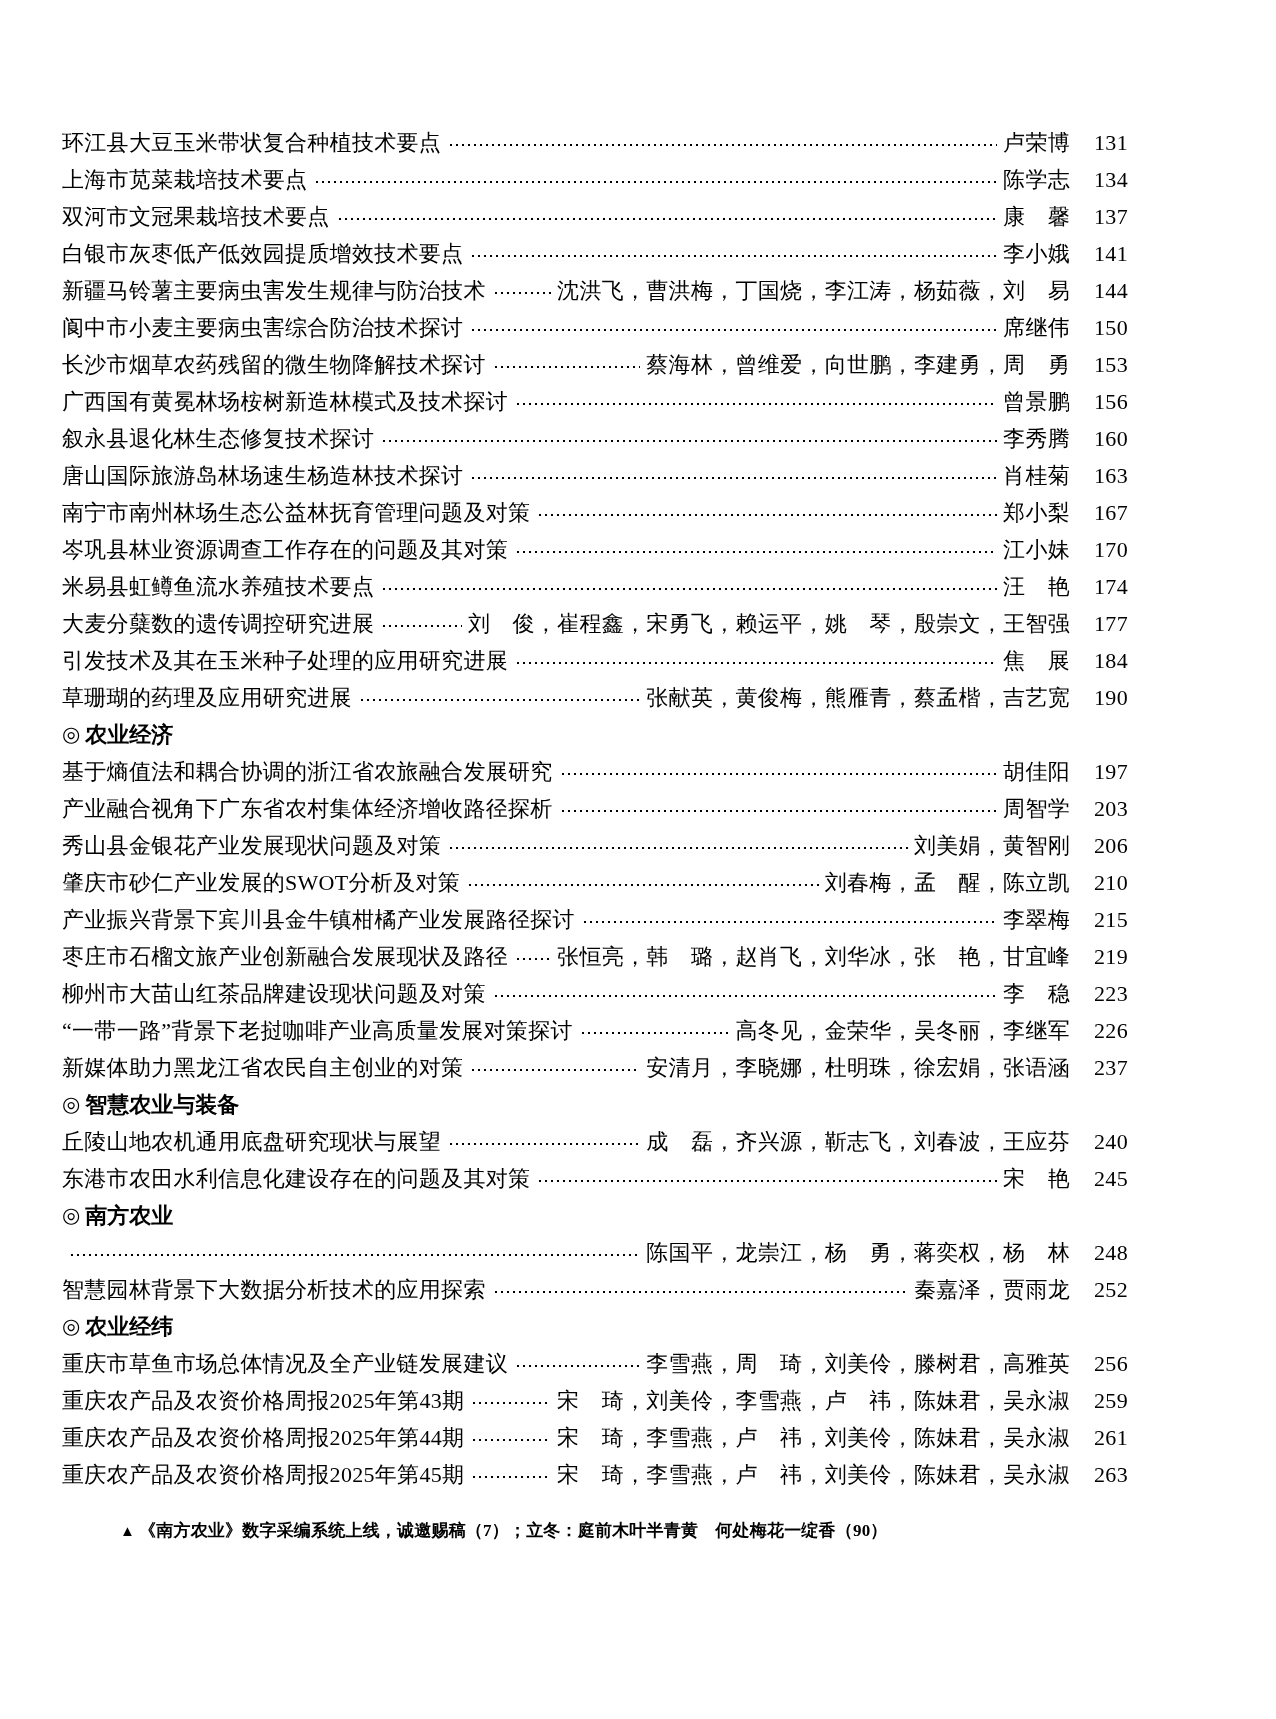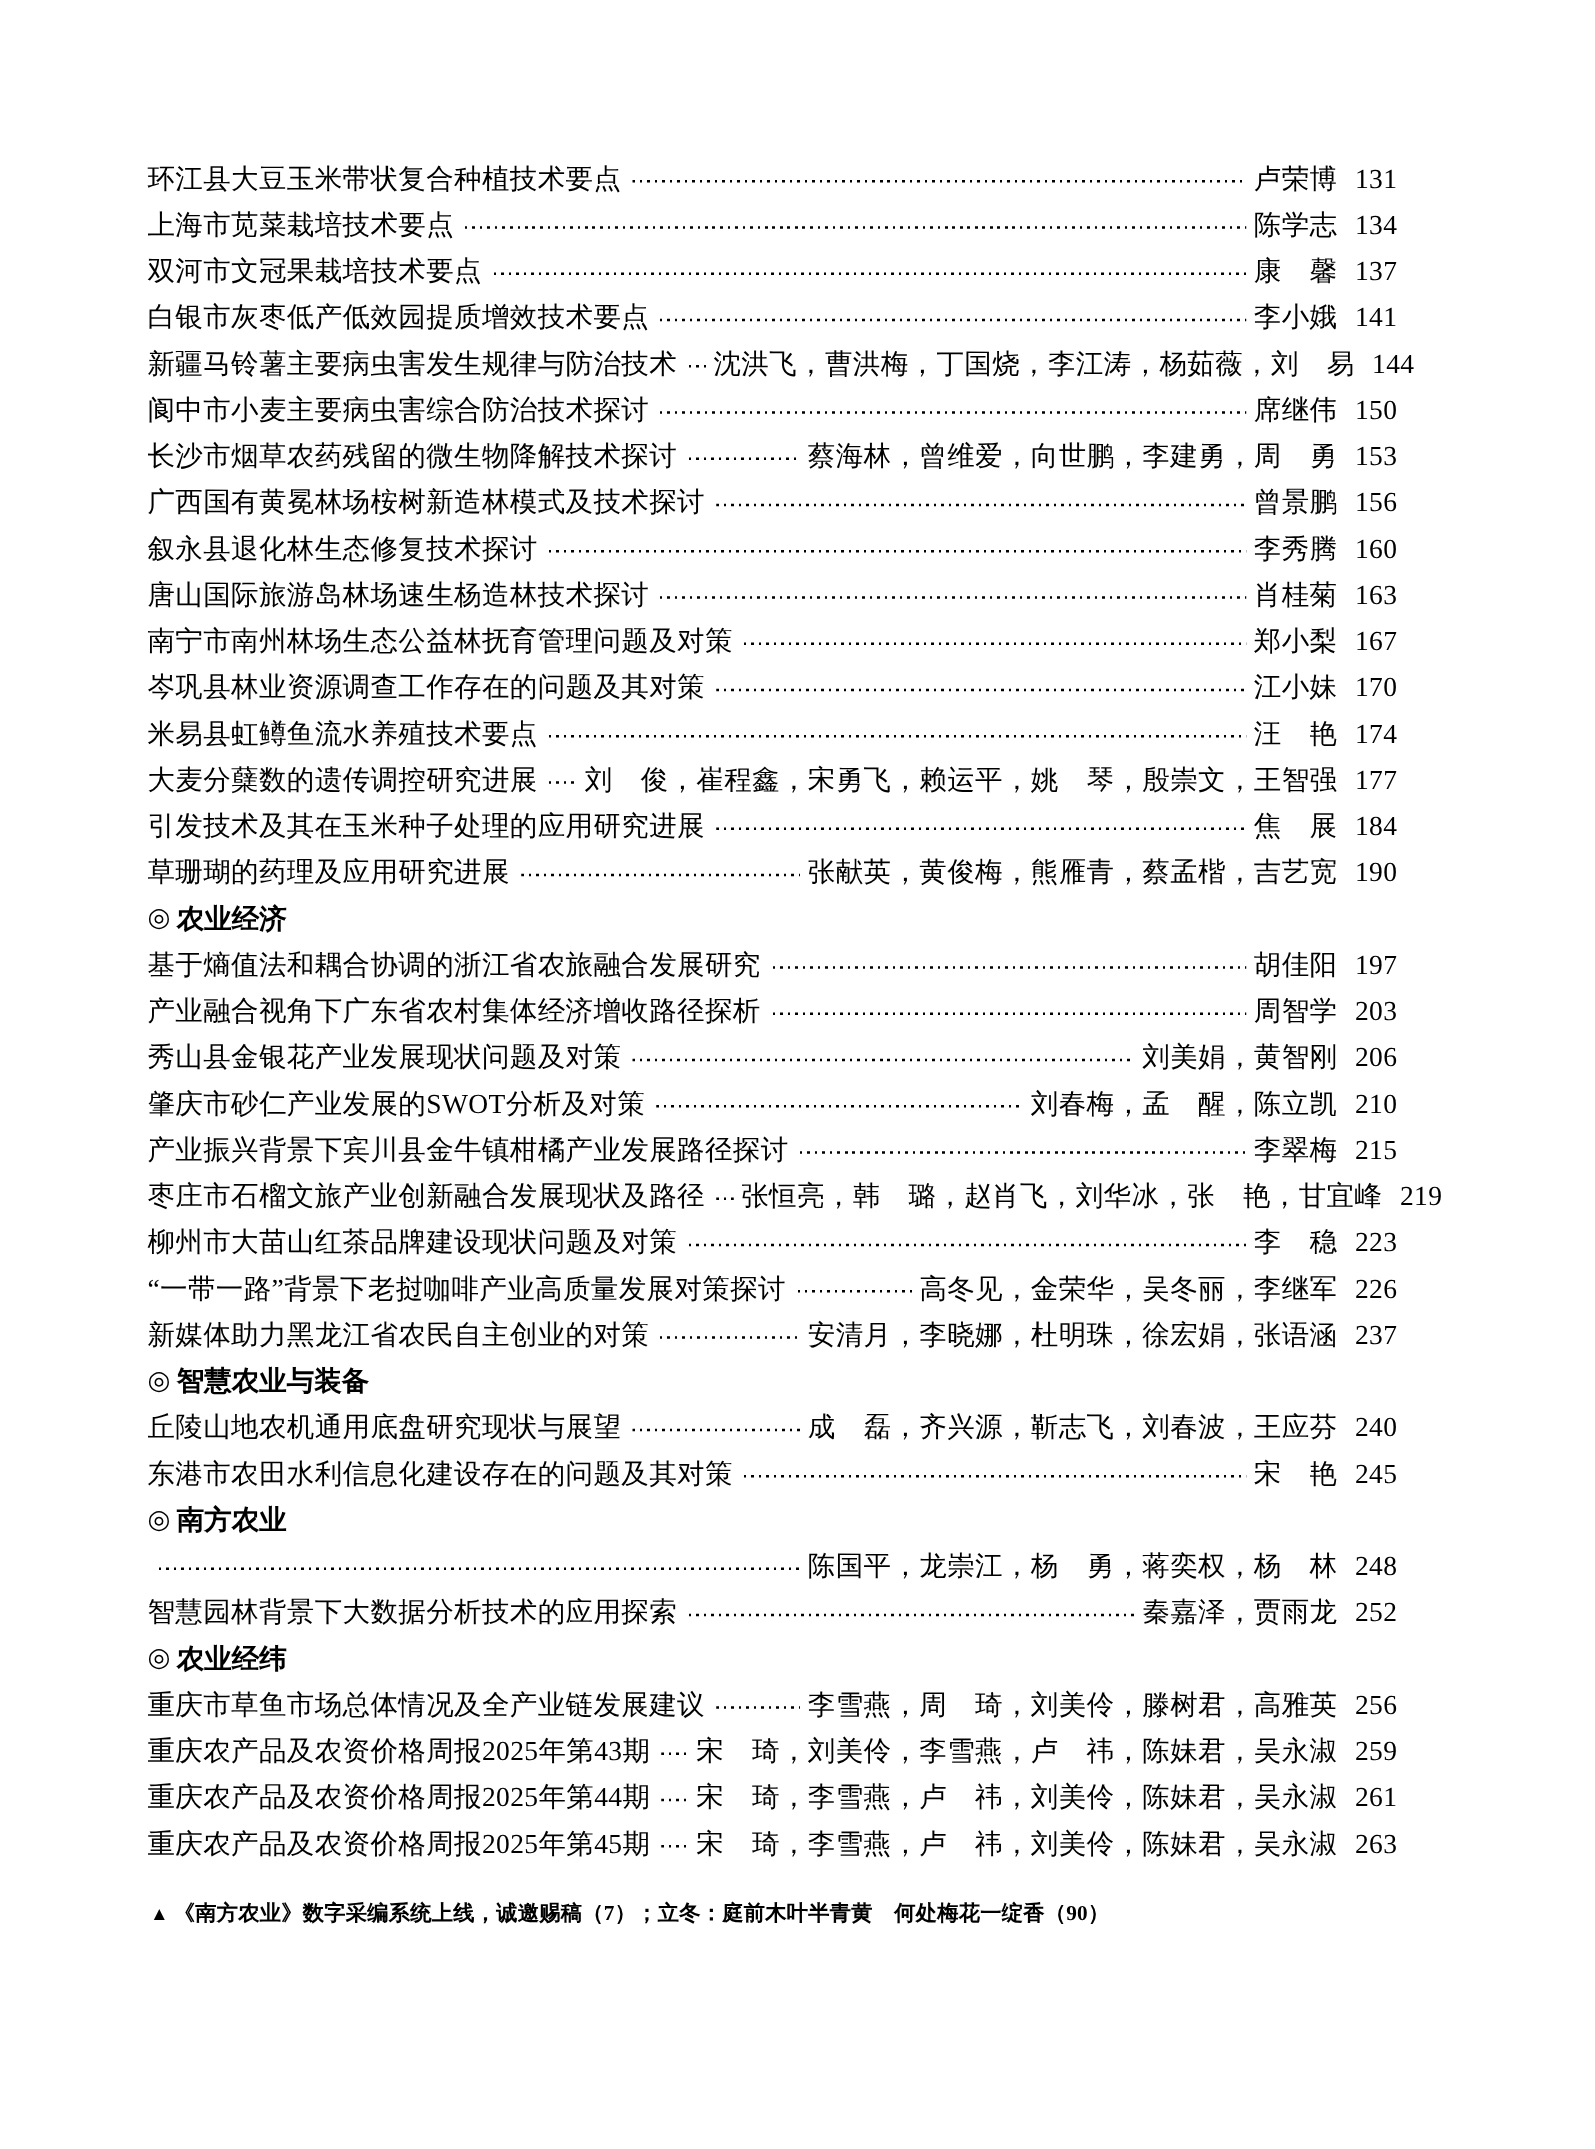--- a/index.html
+++ b/index.html
@@ -8,21 +8,21 @@
     background: #ffffff;
   }
   body {
     width: 1276px;
     height: 1719px;
     font-family: "Liberation Serif", "DejaVu Serif", serif;
     color: #000000;
     overflow: hidden;
   }
   .toc {
-    padding: 124px 138px 0 118px;
+    padding: 124px 138px 0 62px;
   }
   .toc-row {
     display: flex;
     align-items: center;
     height: 37px;
     font-size: 22px;
     white-space: nowrap;
     letter-spacing: 0.3px;
   }
   .toc-title {
@@ -39,21 +39,21 @@
     background-position: 0 58%;
   }
   .toc-authors {
     flex: 0 0 auto;
     text-align: right;
   }
   .toc-page {
     flex: 0 0 auto;
     width: 54px;
     margin-left: 14px;
-    text-align: left;
+    text-align: center;
     font-family: "Liberation Serif", "DejaVu Serif", serif;
   }
   .section-row {
     display: flex;
     align-items: center;
     height: 37px;
     font-size: 22px;
     font-weight: bold;
     white-space: nowrap;
   }

